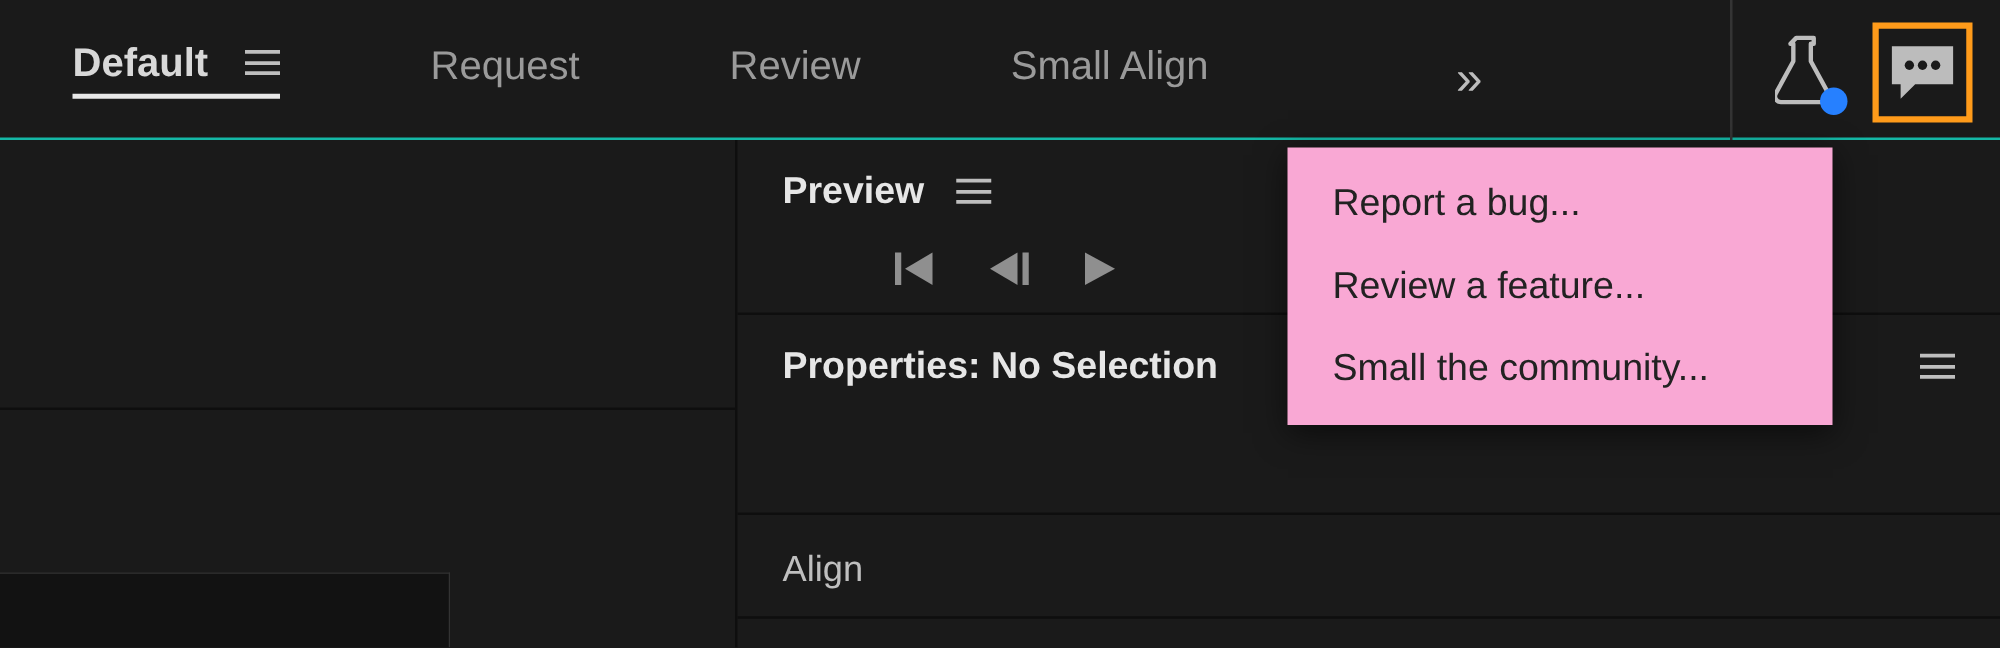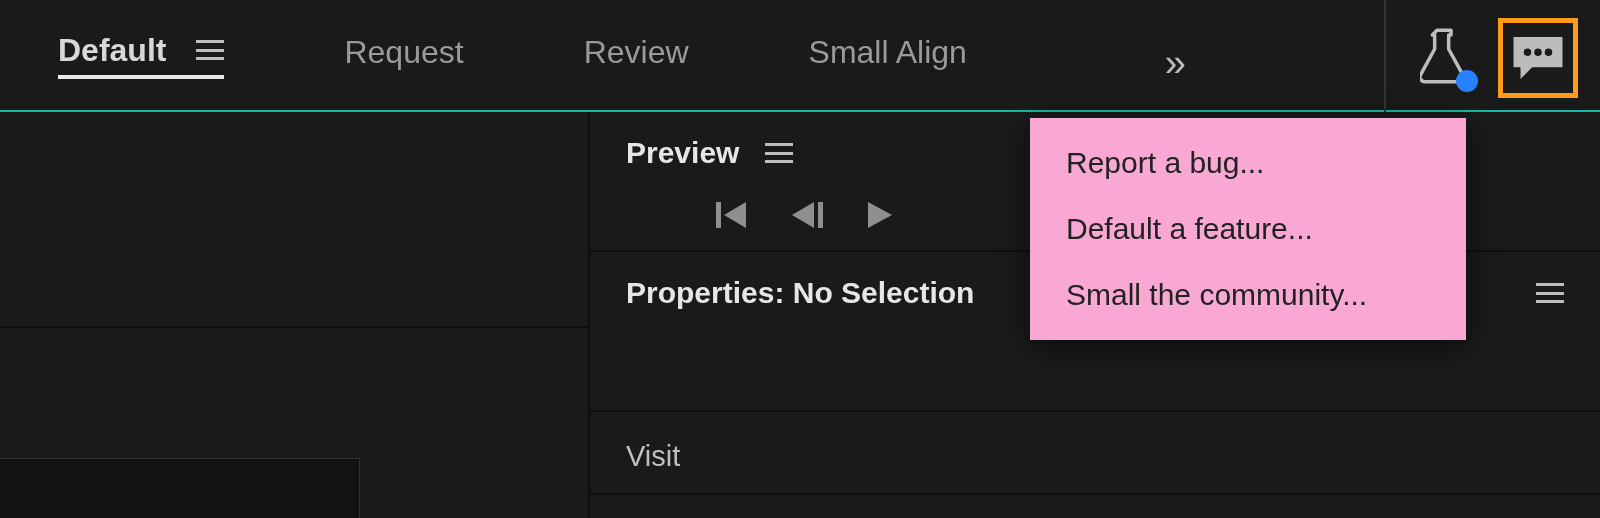--- a/index.html
+++ b/index.html
@@ -275,23 +275,23 @@
         <span>Properties: No Selection</span>
         <span class="hamburger-icon panel-menu-right">
           <span></span>
             <span></span>
             <span></span>
         </span>
       </div>
     </div>
 
     <div class="panel align-panel">
-      <span>Visit</span>
+      <span>Align</span>
     </div>
 
   </div>
 </div>
 
 <div class="dropdown">
   <div class="dropdown-item">Report a bug...</div>
-  <div class="dropdown-item">Default a feature...</div>
+  <div class="dropdown-item">Review a feature...</div>
   <div class="dropdown-item">Small the community...</div>
 </div>
 
 </body></html>

